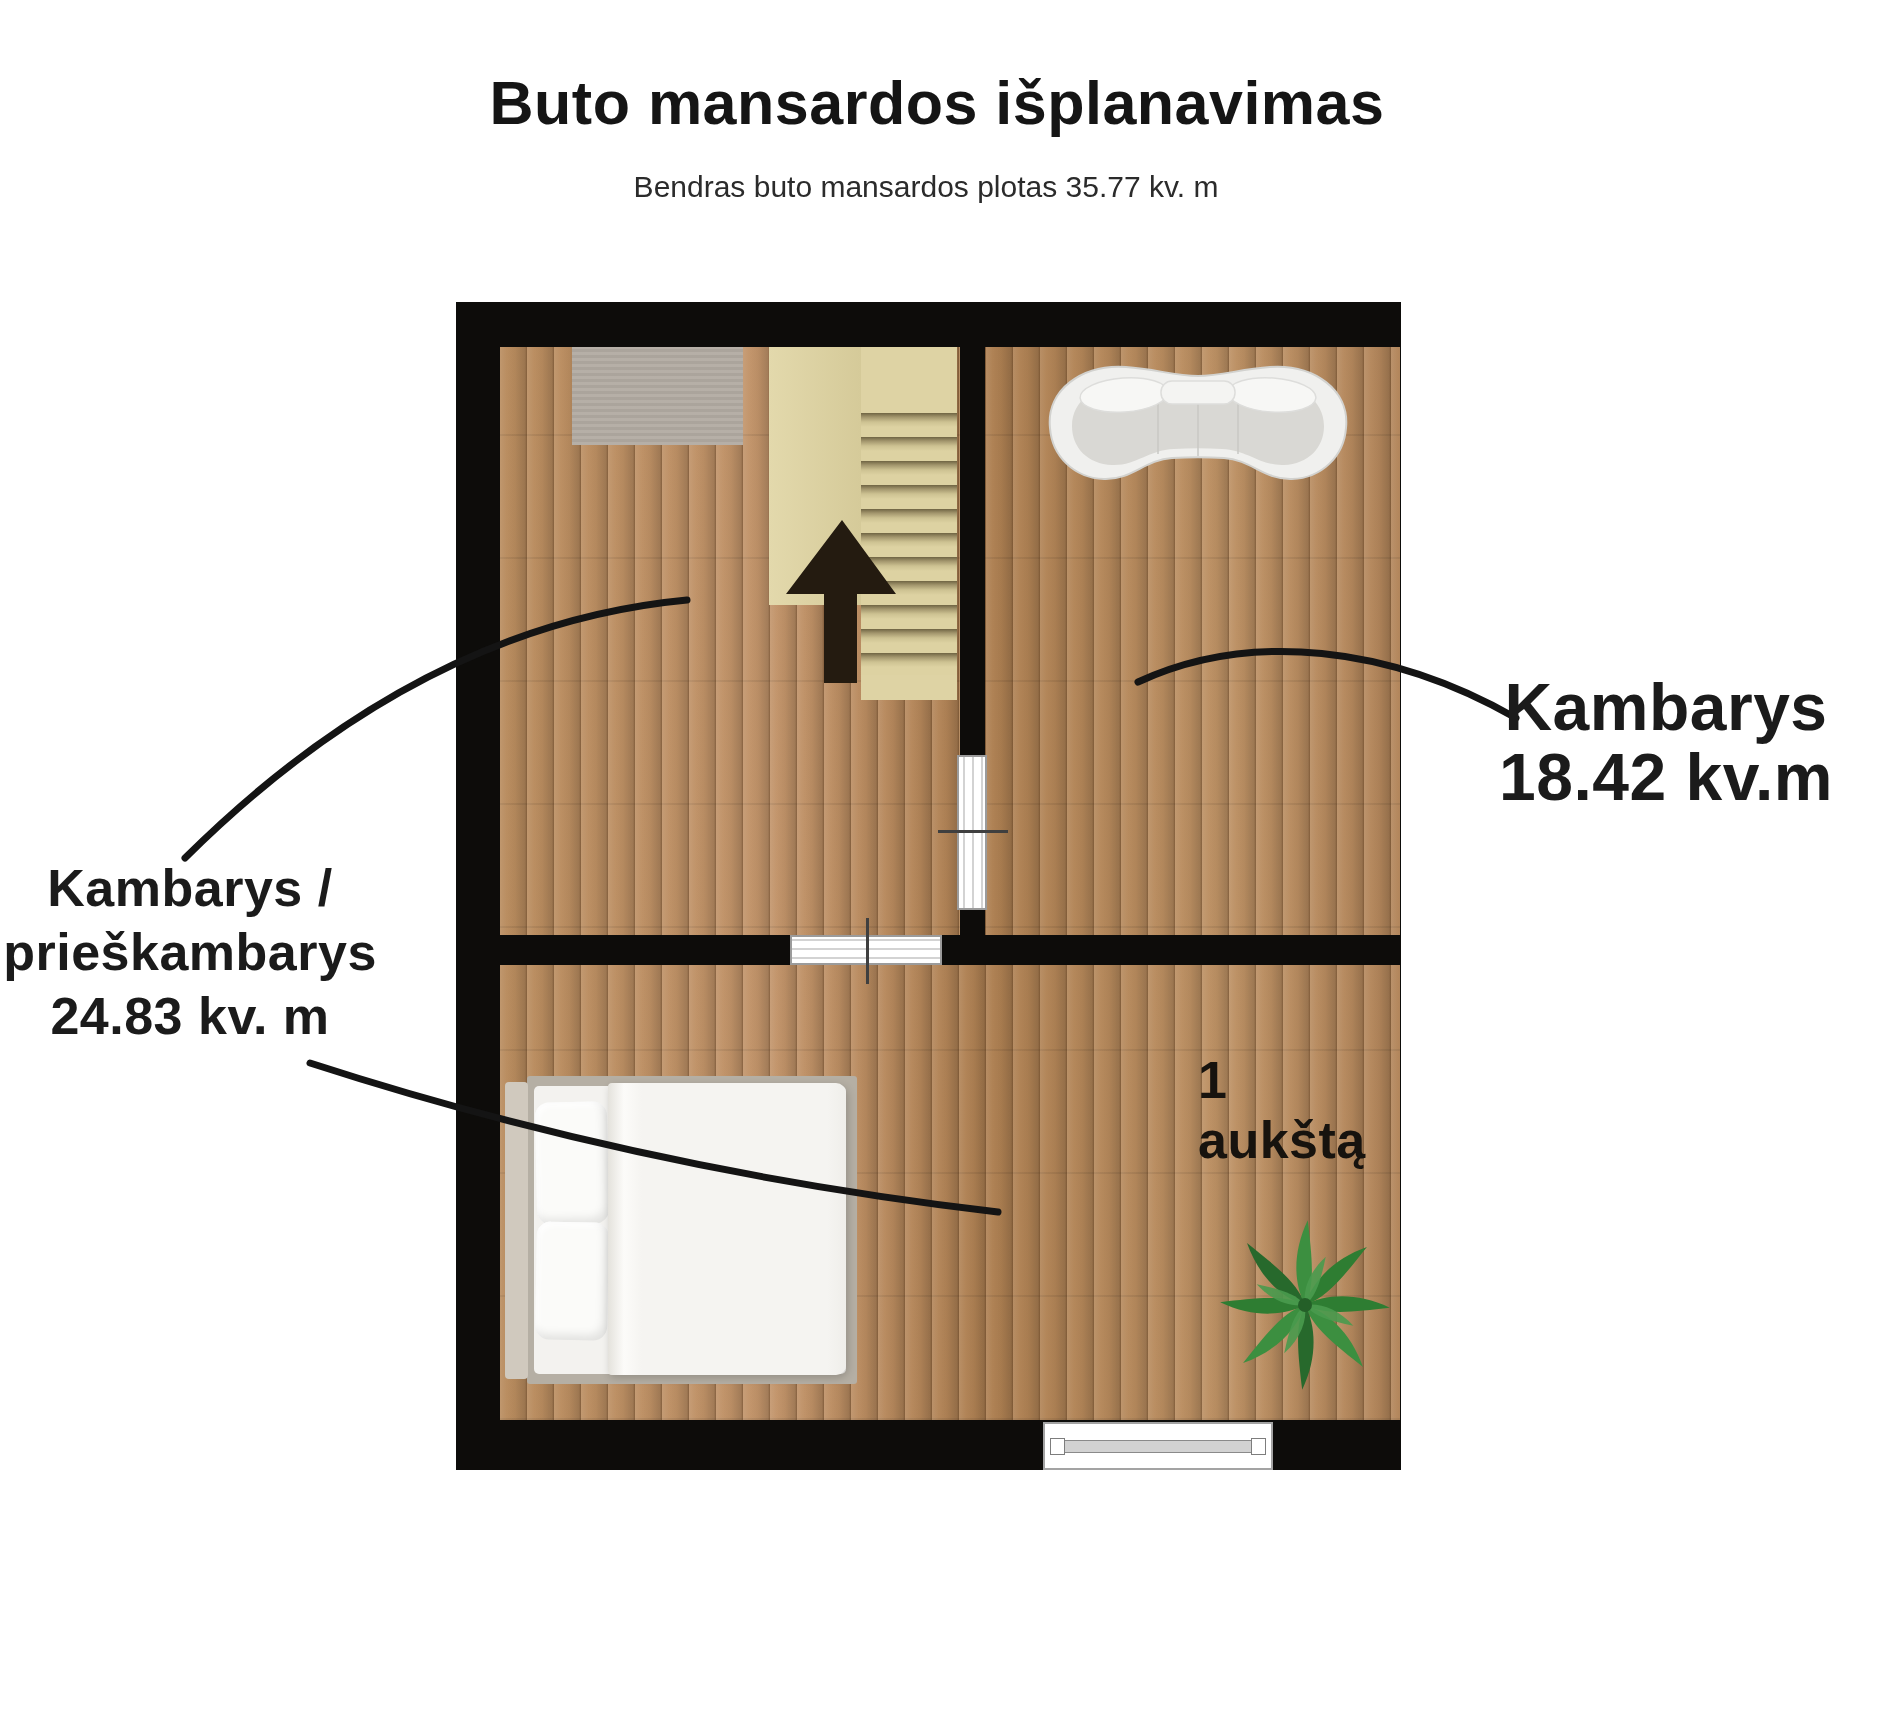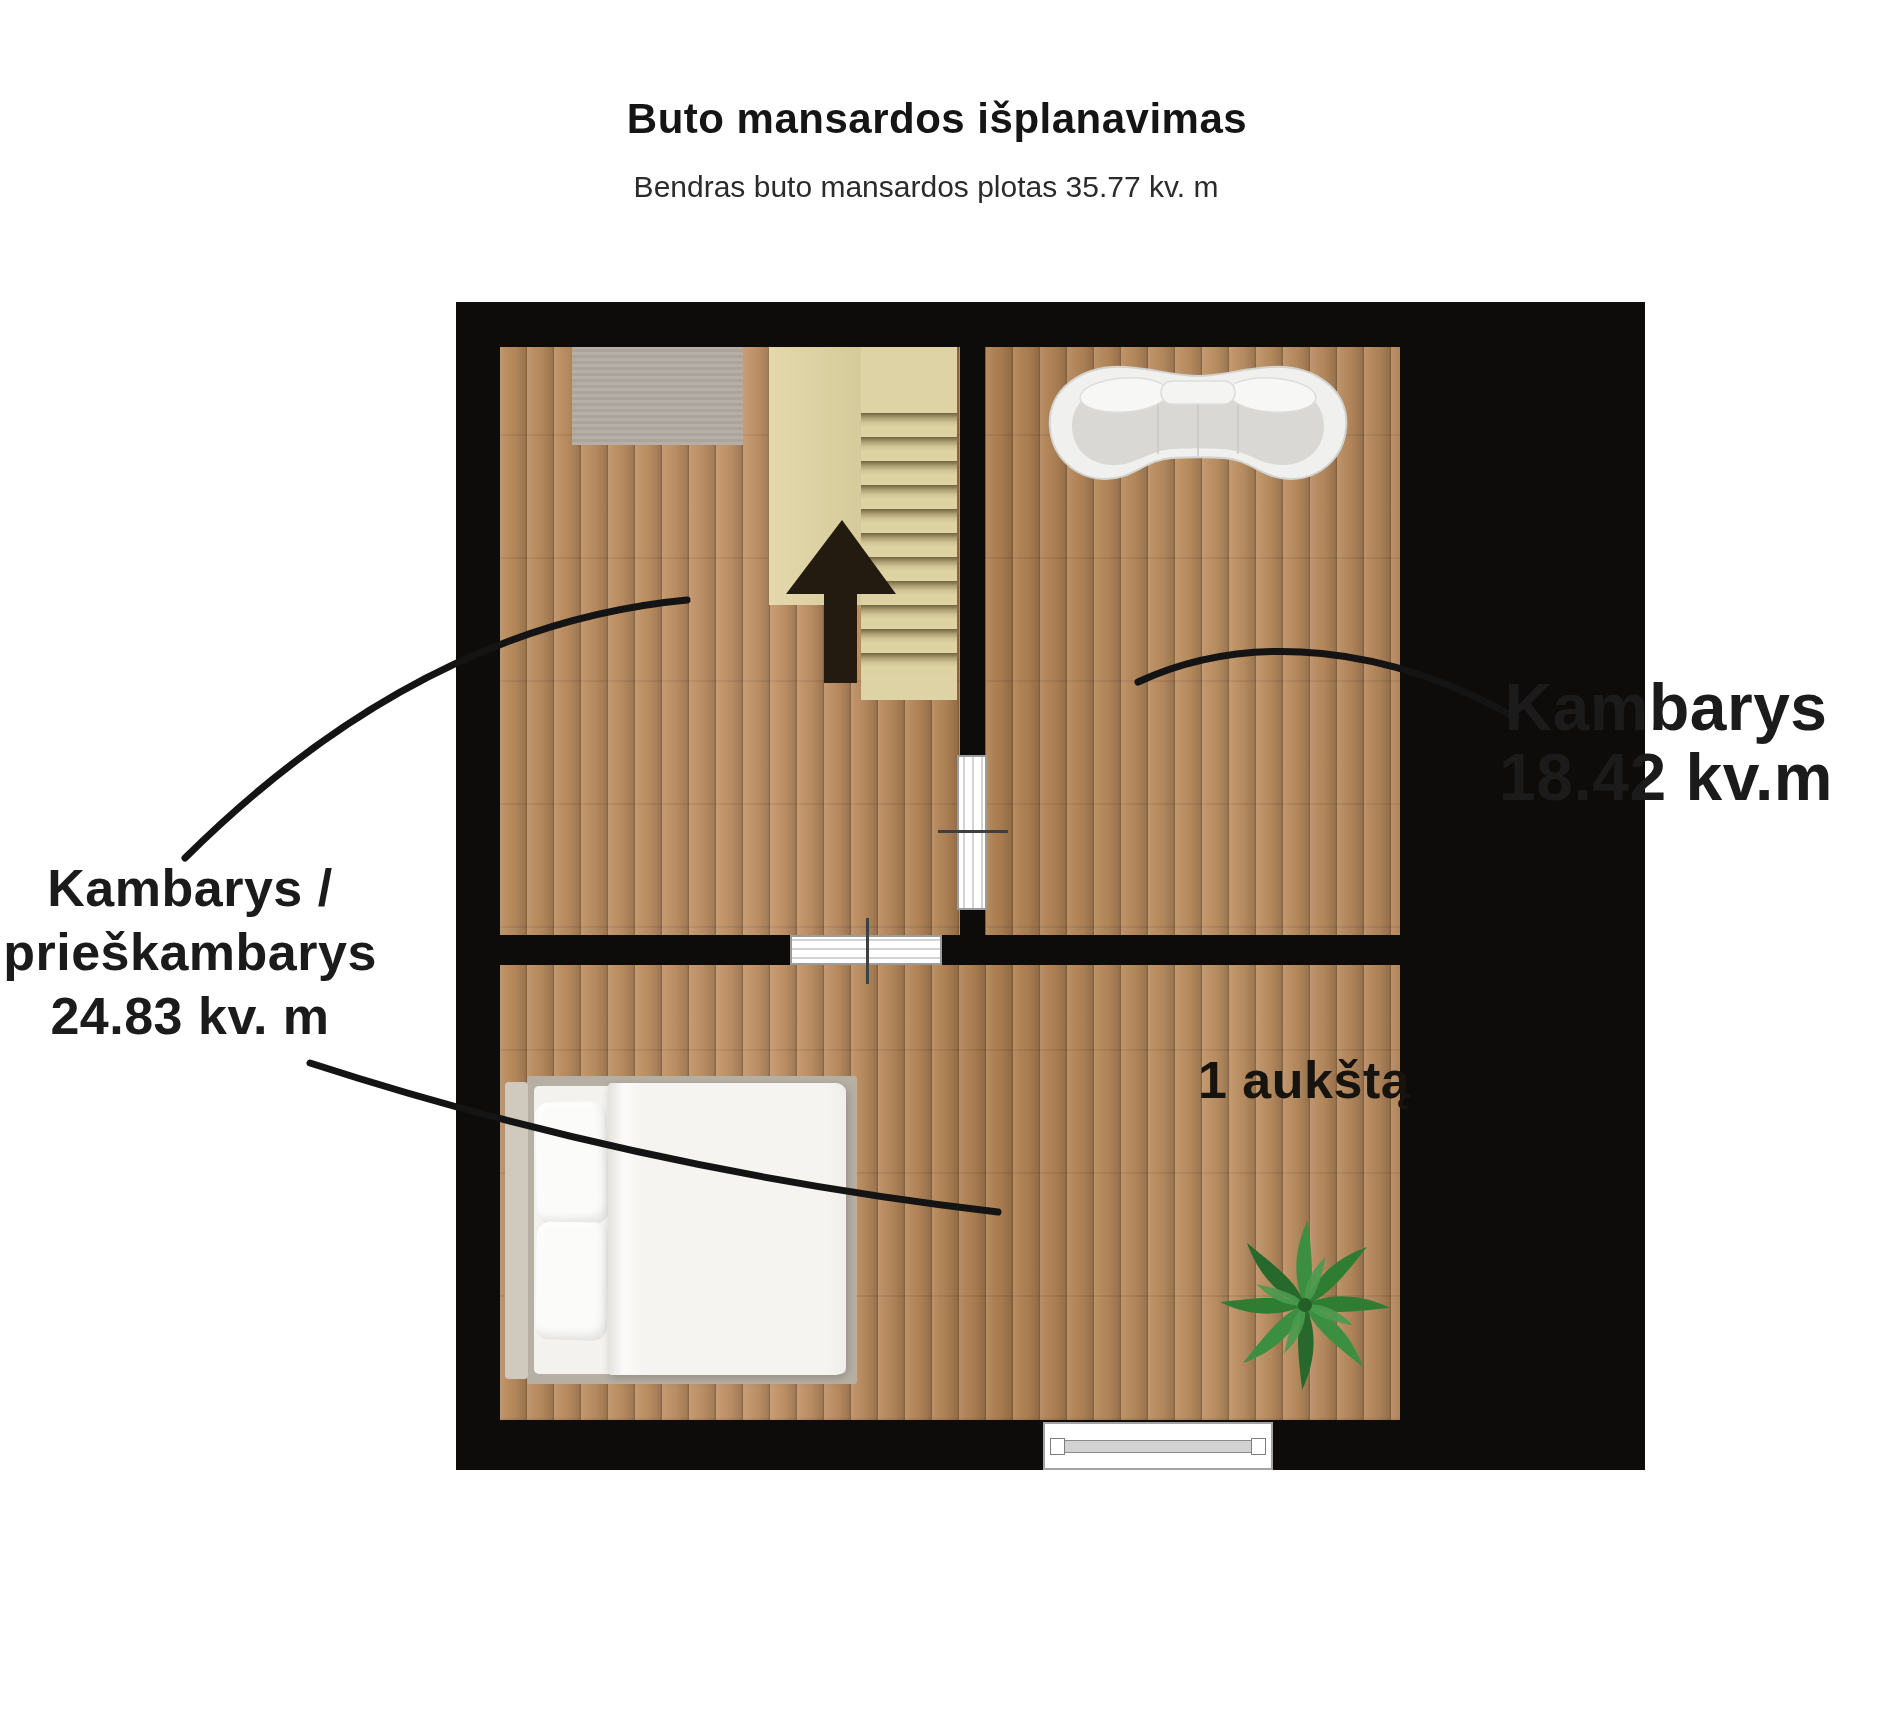--- a/index.html
+++ b/index.html
@@ -1,27 +1,27 @@
 <!DOCTYPE html>
 <html><head>
 <meta charset="utf-8">
 <style>
   html,body{margin:0;padding:0;background:#ffffff;width:1900px;height:1727px;
     font-family:"Liberation Sans",sans-serif;position:relative;overflow:hidden;}
 
   .abs{position:absolute;}
 
   
-  .title{left:937px;top:95px;transform:translateX(-50%);font-size:42px;font-weight:800;
+  .title{left:937px;top:68px;transform:translateX(-50%);font-size:61px;font-weight:800;
     color:#151515;letter-spacing:.5px;white-space:nowrap;}
   .subtitle{left:926px;top:170px;transform:translateX(-50%);font-size:30px;font-weight:400;
     color:#2b2b2b;white-space:nowrap;}
 
   
-  .plan{left:456px;top:302px;width:1189px;height:1168px;background:#0d0c0a;}
+  .plan{left:456px;top:302px;width:945px;height:1168px;background:#0d0c0a;}
   .floor{left:44px;top:45px;width:900px;height:1073px;
     background-color:#b5895c;
     background-image:
       repeating-linear-gradient(90deg,
         rgba(255,255,255,0.10) 0px, rgba(255,255,255,0.02) 7px,
         rgba(0,0,0,0.04) 15px, rgba(0,0,0,0.16) 25px, rgba(62,36,14,0.45) 27px),
       repeating-linear-gradient(0deg, rgba(0,0,0,0.07) 0px 2px, rgba(0,0,0,0) 2px 123px),
       linear-gradient(90deg,#b88b5d,#c2946a 30%,#ad7f51 55%,#bd9164 80%,#b2855a);}
 
   

